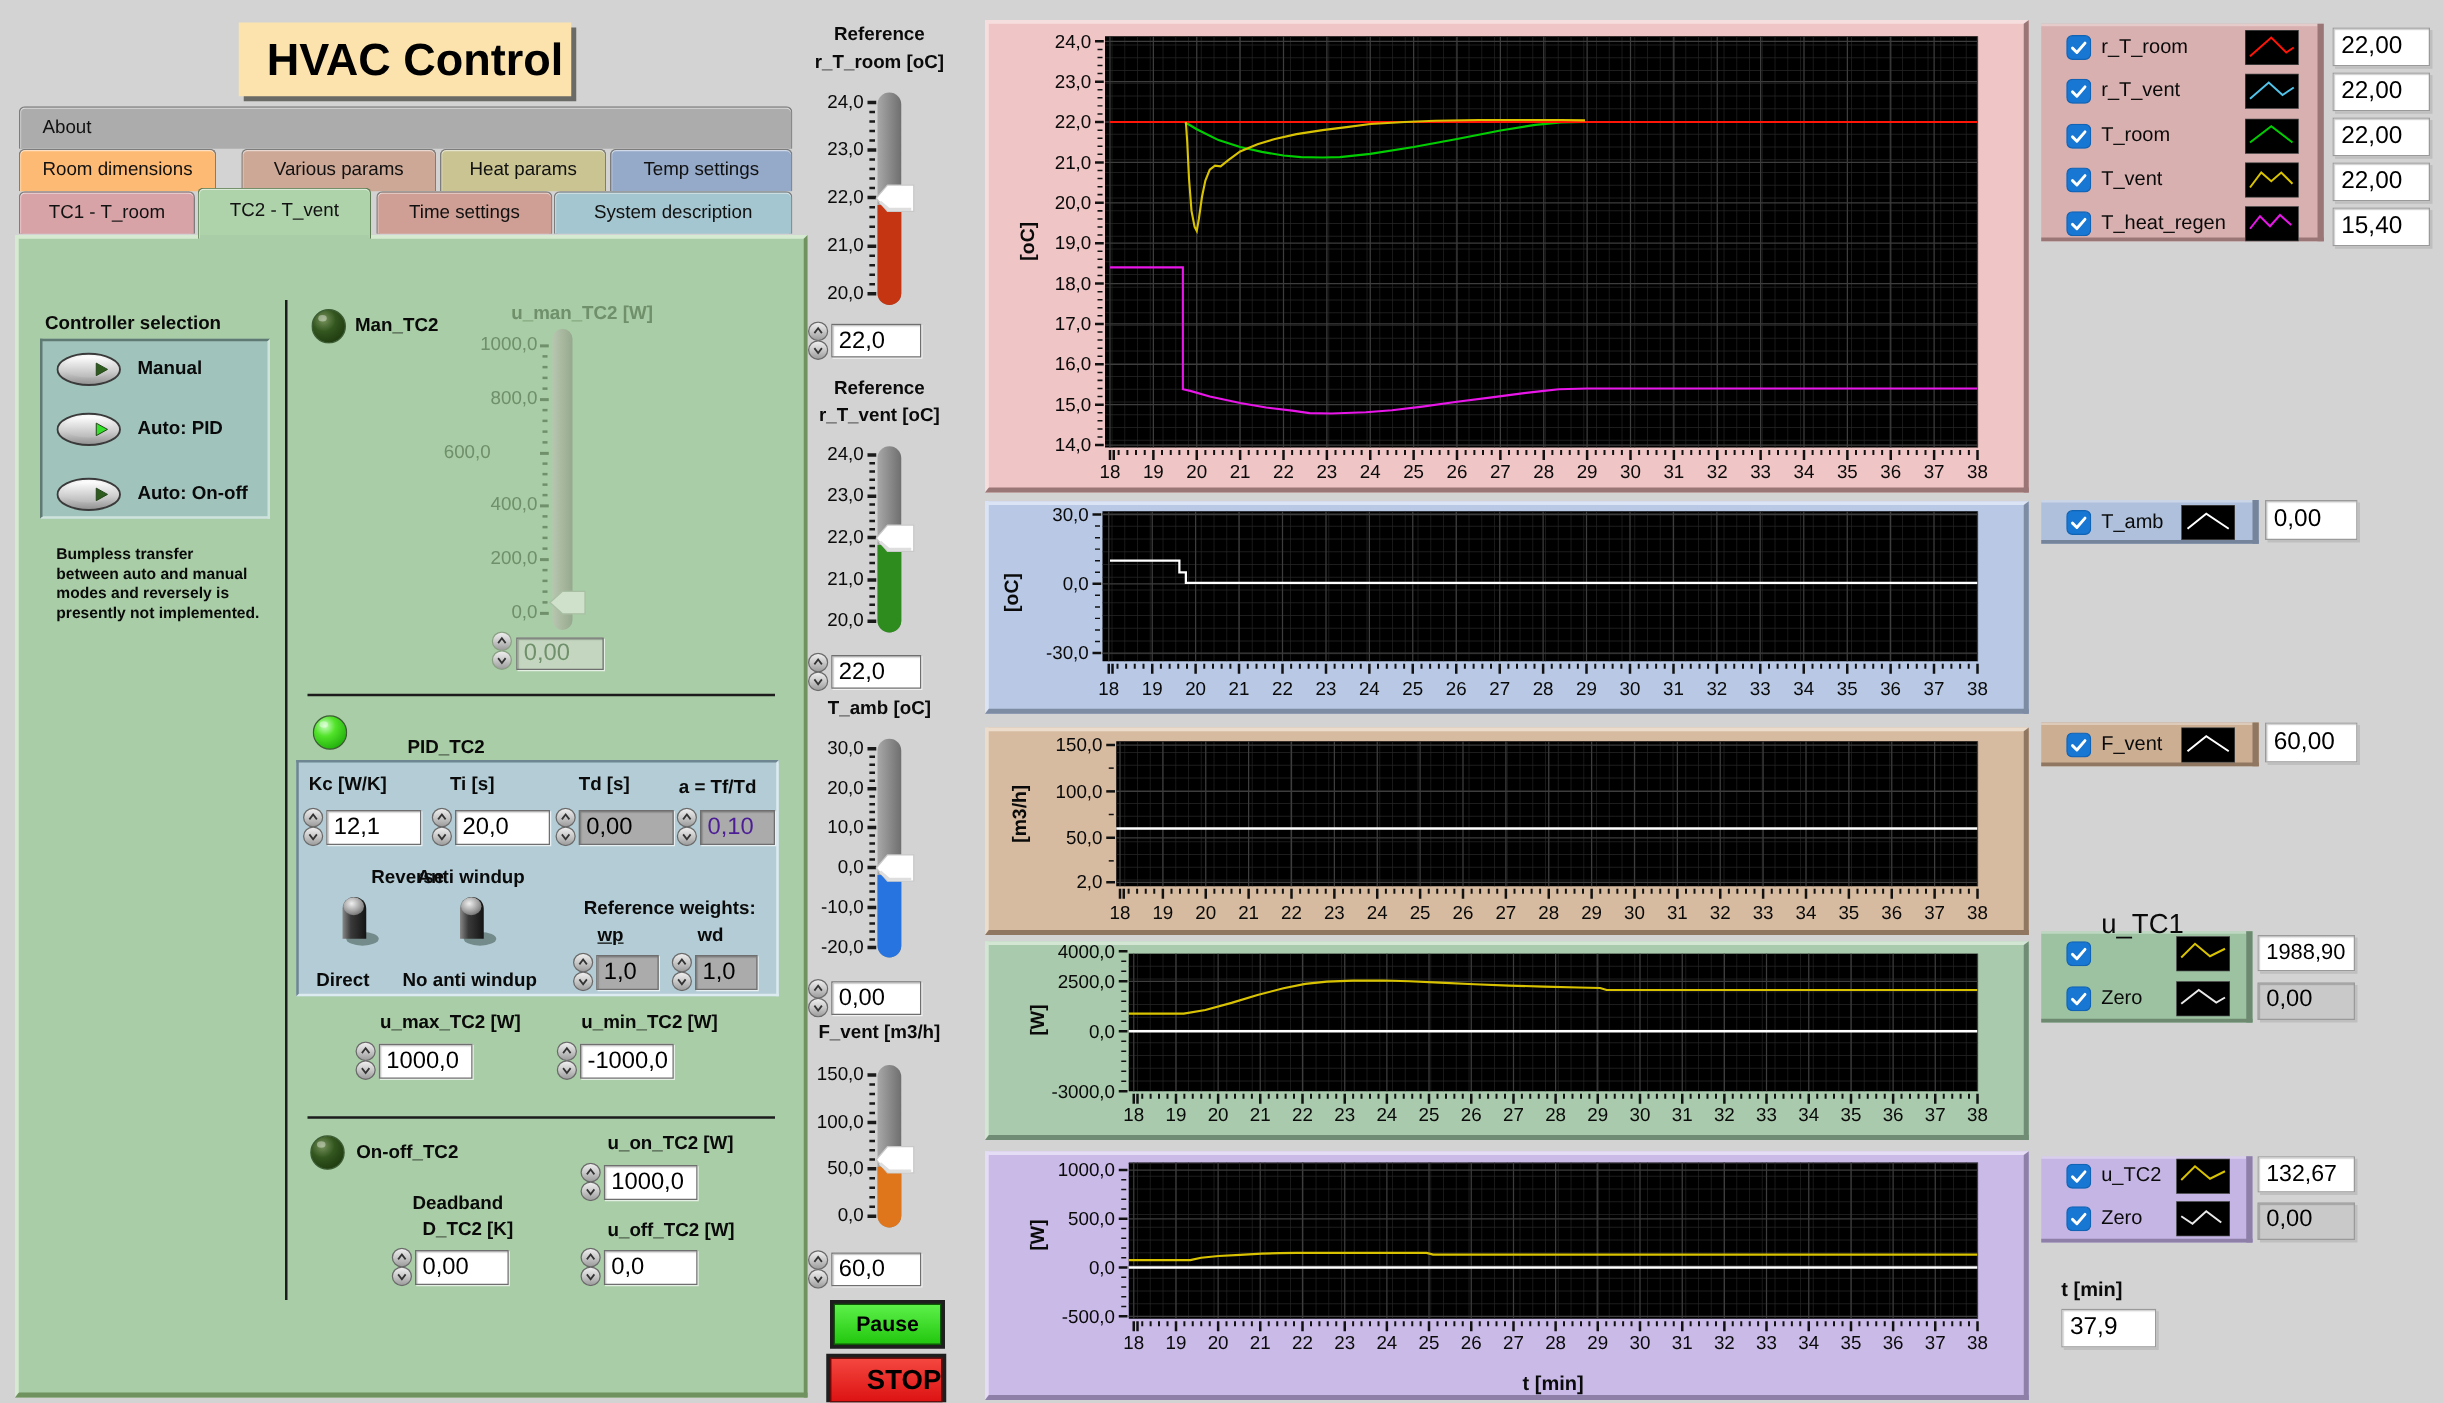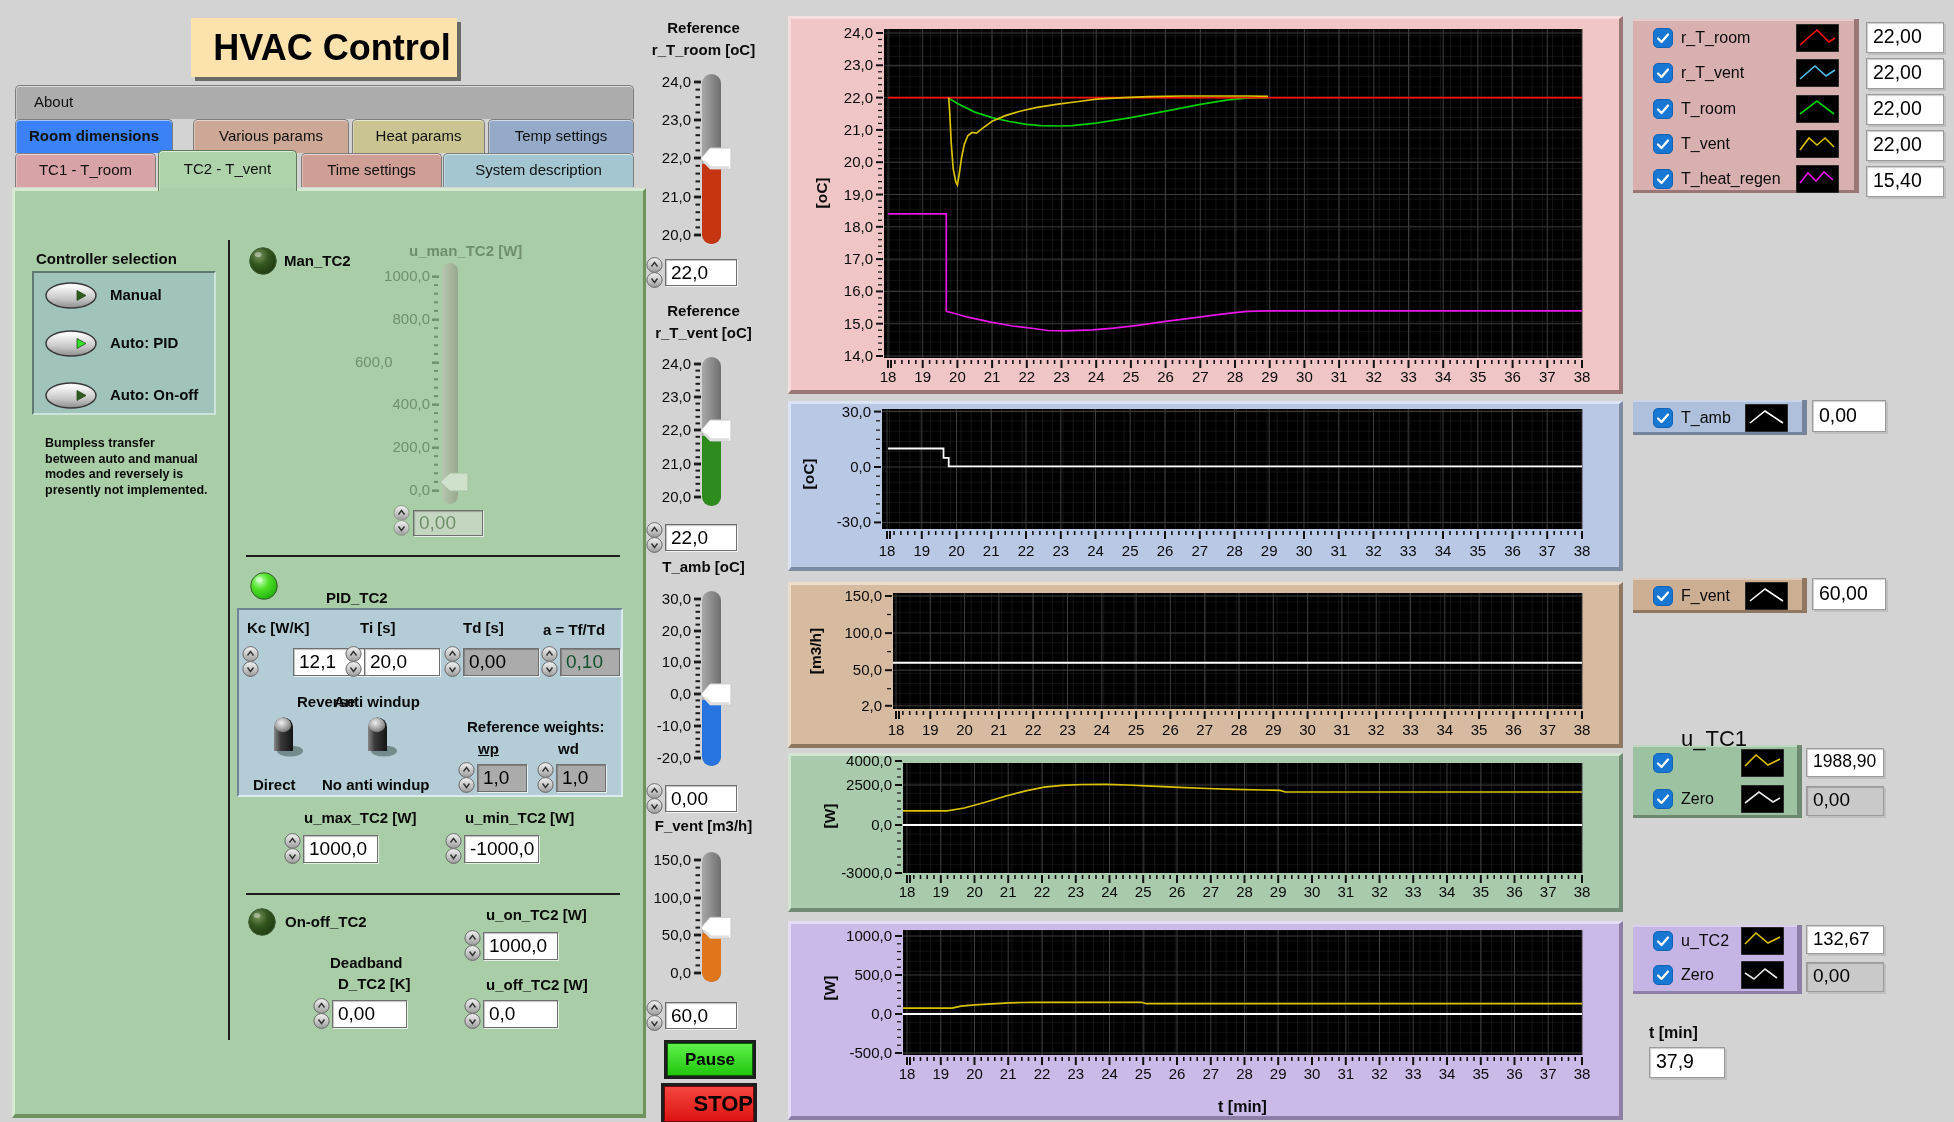--- a/index.html
+++ b/index.html
@@ -52,21 +52,21 @@
       </linearGradient>
 <linearGradient id="gtrackdis" x1="0" y1="0" x2="1" y2="0">
         <stop offset="0" stop-color="#b8c6af"></stop>
         <stop offset="1" stop-color="#96a98e"></stop>
       </linearGradient>
 </defs>
   </svg>
 <div class="" style="left:191px;top:18px;width:266px;height:59px;background:#fce3ae;box-shadow:4px 4px 0 #6a6a66;"></div>
 <div class="lbl" style="left:191px;top:27px;width:266px;text-align:center;font-size:36px;font-weight:bold;color:#000;padding-left:16px;">HVAC Control</div>
 <div class="tab" style="left:15px;top:85px;width:619px;height:34px;background:#acacac;text-align:left;padding-left:18px;line-height:32px;">About</div>
-<div class="tab" style="left:15px;top:119px;width:158px;height:34px;background:#3b82f6;line-height:32px;font-weight:bold;">Room dimensions</div>
+<div class="tab" style="left:15px;top:119px;width:158px;height:34px;background:#fdba74;line-height:32px;">Room dimensions</div>
 <div class="tab" style="left:193px;top:119px;width:156px;height:34px;background:#cda896;line-height:32px;">Various params</div>
 <div class="tab" style="left:352px;top:119px;width:133px;height:34px;background:#c9c492;line-height:32px;">Heat params</div>
 <div class="tab" style="left:488px;top:119px;width:146px;height:34px;background:#95aac9;line-height:32px;">Temp settings</div>
 <div class="tab" style="left:15px;top:153px;width:141px;height:34px;background:#d8a3a7;line-height:32px;">TC1 - T_room</div>
 <div class="tab" style="left:301px;top:153px;width:141px;height:34px;background:#cf9f95;line-height:32px;">Time settings</div>
 <div class="tab" style="left:443px;top:153px;width:191px;height:34px;background:#a4c6d0;line-height:32px;">System description</div>
 <div class="" style="left:12px;top:188px;width:634px;height:930px;background:#a9cda6;border-top:3px solid #d6ead2;border-left:3px solid #d6ead2;border-right:3px solid #70925f;border-bottom:4px solid #70925f;"></div>
 <div class="tab" style="left:158px;top:150px;width:139px;height:41px;background:#aed2aa;line-height:36px;border-color:#5f7d55;z-index:3;">TC2 - T_vent</div>
 <div class="" style="left:160px;top:188px;width:135px;height:6px;background:#a9cda6;z-index:4;"></div>
 <div class="lbl" style="left:36px;top:250px;">Controller selection</div>
@@ -153,42 +153,42 @@
 <div class="lbl" style="left:247px;top:619px;">Kc [W/K]</div>
 <div class="lbl" style="left:360px;top:619px;">Ti [s]</div>
 <div class="lbl" style="left:463px;top:619px;">Td [s]</div>
 <div class="lbl" style="left:543px;top:621px;">a = Tf/Td</div>
 <svg style="position:absolute;left:242px;top:646px" width="17" height="31" viewBox="0 0 17 31">
 <ellipse cx="8.5" cy="8" rx="7.6" ry="7.4" fill="url(#gsp)" stroke="#6a6a6a" stroke-width="1"></ellipse>
 <ellipse cx="8.5" cy="23" rx="7.6" ry="7.4" fill="url(#gsp)" stroke="#6a6a6a" stroke-width="1"></ellipse>
 <path d="M5.5 9.5 L8.5 5.5 L11.5 9.5" fill="none" stroke="#333" stroke-width="1.4"></path>
 <path d="M5.5 21.5 L8.5 25.5 L11.5 21.5" fill="none" stroke="#333" stroke-width="1.4"></path>
 </svg>
-<div class="ibx" style="left:261px;top:648px;width:76px;height:28px;background:#ffffff;color:#000;font-size:19px;line-height:26px;margin-left:32px;">12,1</div>
+<div class="ibx" style="left:261px;top:648px;width:76px;height:28px;background:#ffffff;color:#000;font-size:19px;line-height:26px;">12,1</div>
 <svg style="position:absolute;left:345px;top:646px" width="17" height="31" viewBox="0 0 17 31">
 <ellipse cx="8.5" cy="8" rx="7.6" ry="7.4" fill="url(#gsp)" stroke="#6a6a6a" stroke-width="1"></ellipse>
 <ellipse cx="8.5" cy="23" rx="7.6" ry="7.4" fill="url(#gsp)" stroke="#6a6a6a" stroke-width="1"></ellipse>
 <path d="M5.5 9.5 L8.5 5.5 L11.5 9.5" fill="none" stroke="#333" stroke-width="1.4"></path>
 <path d="M5.5 21.5 L8.5 25.5 L11.5 21.5" fill="none" stroke="#333" stroke-width="1.4"></path>
 </svg>
 <div class="ibx" style="left:364px;top:648px;width:76px;height:28px;background:#ffffff;color:#000;font-size:19px;line-height:26px;">20,0</div>
 <svg style="position:absolute;left:444px;top:646px" width="17" height="31" viewBox="0 0 17 31">
 <ellipse cx="8.5" cy="8" rx="7.6" ry="7.4" fill="url(#gsp)" stroke="#6a6a6a" stroke-width="1"></ellipse>
 <ellipse cx="8.5" cy="23" rx="7.6" ry="7.4" fill="url(#gsp)" stroke="#6a6a6a" stroke-width="1"></ellipse>
 <path d="M5.5 9.5 L8.5 5.5 L11.5 9.5" fill="none" stroke="#333" stroke-width="1.4"></path>
 <path d="M5.5 21.5 L8.5 25.5 L11.5 21.5" fill="none" stroke="#333" stroke-width="1.4"></path>
 </svg>
 <div class="ibx" style="left:463px;top:648px;width:76px;height:28px;background:#ababab;color:#000;font-size:19px;line-height:26px;">0,00</div>
 <svg style="position:absolute;left:541px;top:646px" width="17" height="31" viewBox="0 0 17 31">
 <ellipse cx="8.5" cy="8" rx="7.6" ry="7.4" fill="url(#gsp)" stroke="#6a6a6a" stroke-width="1"></ellipse>
 <ellipse cx="8.5" cy="23" rx="7.6" ry="7.4" fill="url(#gsp)" stroke="#6a6a6a" stroke-width="1"></ellipse>
 <path d="M5.5 9.5 L8.5 5.5 L11.5 9.5" fill="none" stroke="#333" stroke-width="1.4"></path>
 <path d="M5.5 21.5 L8.5 25.5 L11.5 21.5" fill="none" stroke="#333" stroke-width="1.4"></path>
 </svg>
-<div class="ibx" style="left:560px;top:648px;width:60px;height:28px;background:#ababab;color:#14532d;font-size:19px;line-height:26px;">0,10</div>
+<div class="ibx" style="left:560px;top:648px;width:60px;height:28px;background:#ababab;color:#4c1d95;font-size:19px;line-height:26px;">0,10</div>
 <div class="lbl" style="left:252px;top:693px;margin-left:45px;">Reverse</div>
 <div class="lbl" style="left:334px;top:693px;">Anti windup</div>
 <svg style="position:absolute;left:262px;top:713px" width="46" height="46" viewBox="0 0 46 46">
 <ellipse cx="28" cy="38" rx="13" ry="5.5" fill="rgba(40,60,50,0.45)"></ellipse>
 <path d="M12 14 a9.5 9.5 0 0 1 19 0 L31 38 L12 38 Z" fill="url(#gtog)"></path>
 <ellipse cx="21" cy="12" rx="8.2" ry="7.2" fill="url(#gknob)"></ellipse>
 </svg>
 <svg style="position:absolute;left:356px;top:713px" width="46" height="46" viewBox="0 0 46 46">
 <ellipse cx="28" cy="38" rx="13" ry="5.5" fill="rgba(40,60,50,0.45)"></ellipse>
 <path d="M12 14 a9.5 9.5 0 0 1 19 0 L31 38 L12 38 Z" fill="url(#gtog)"></path>

